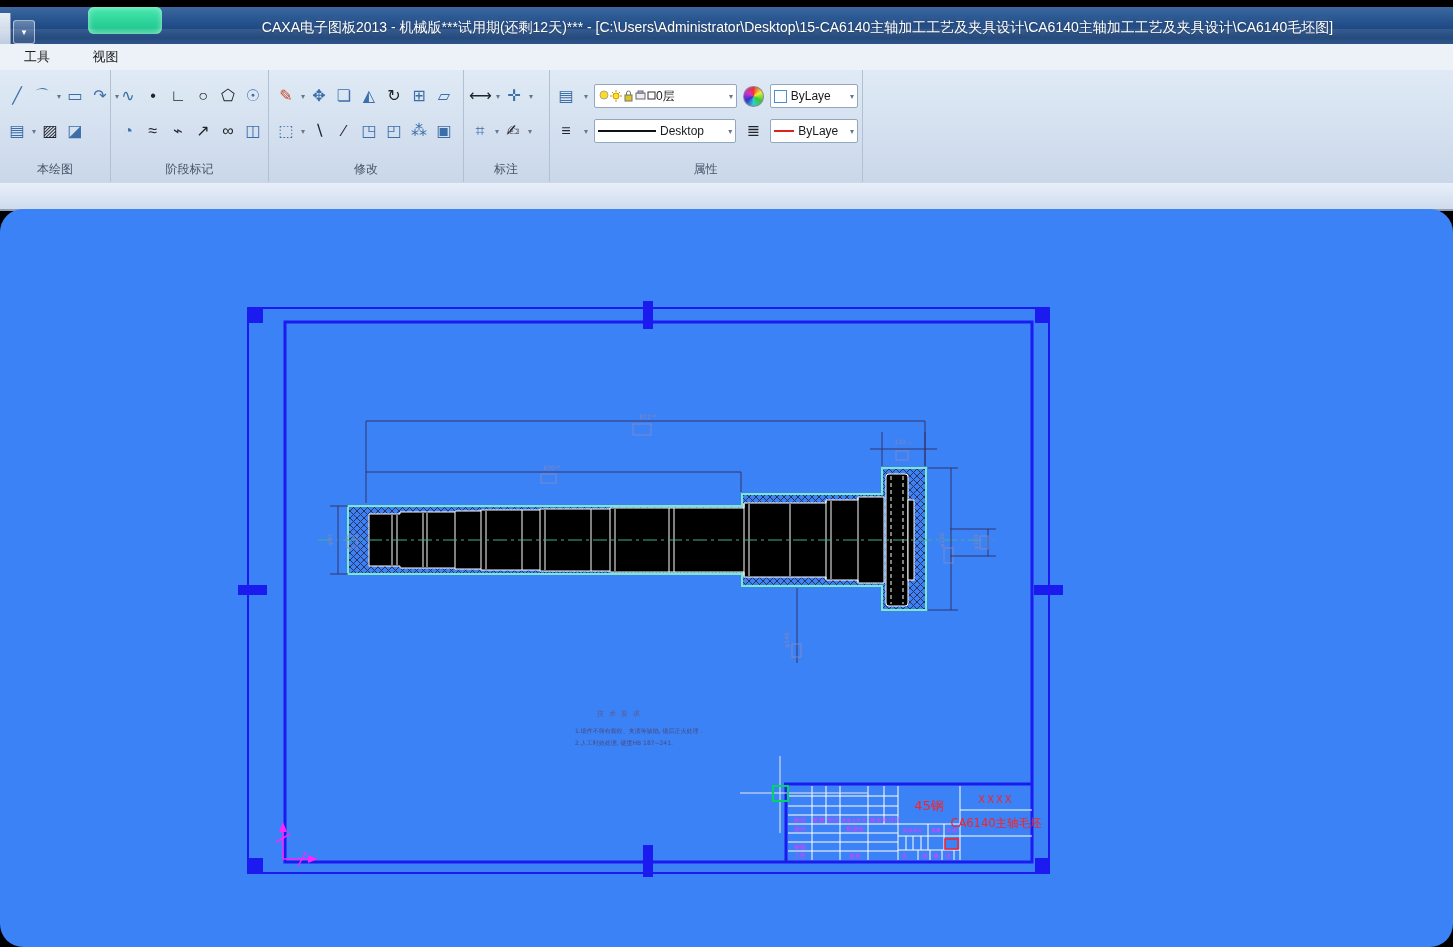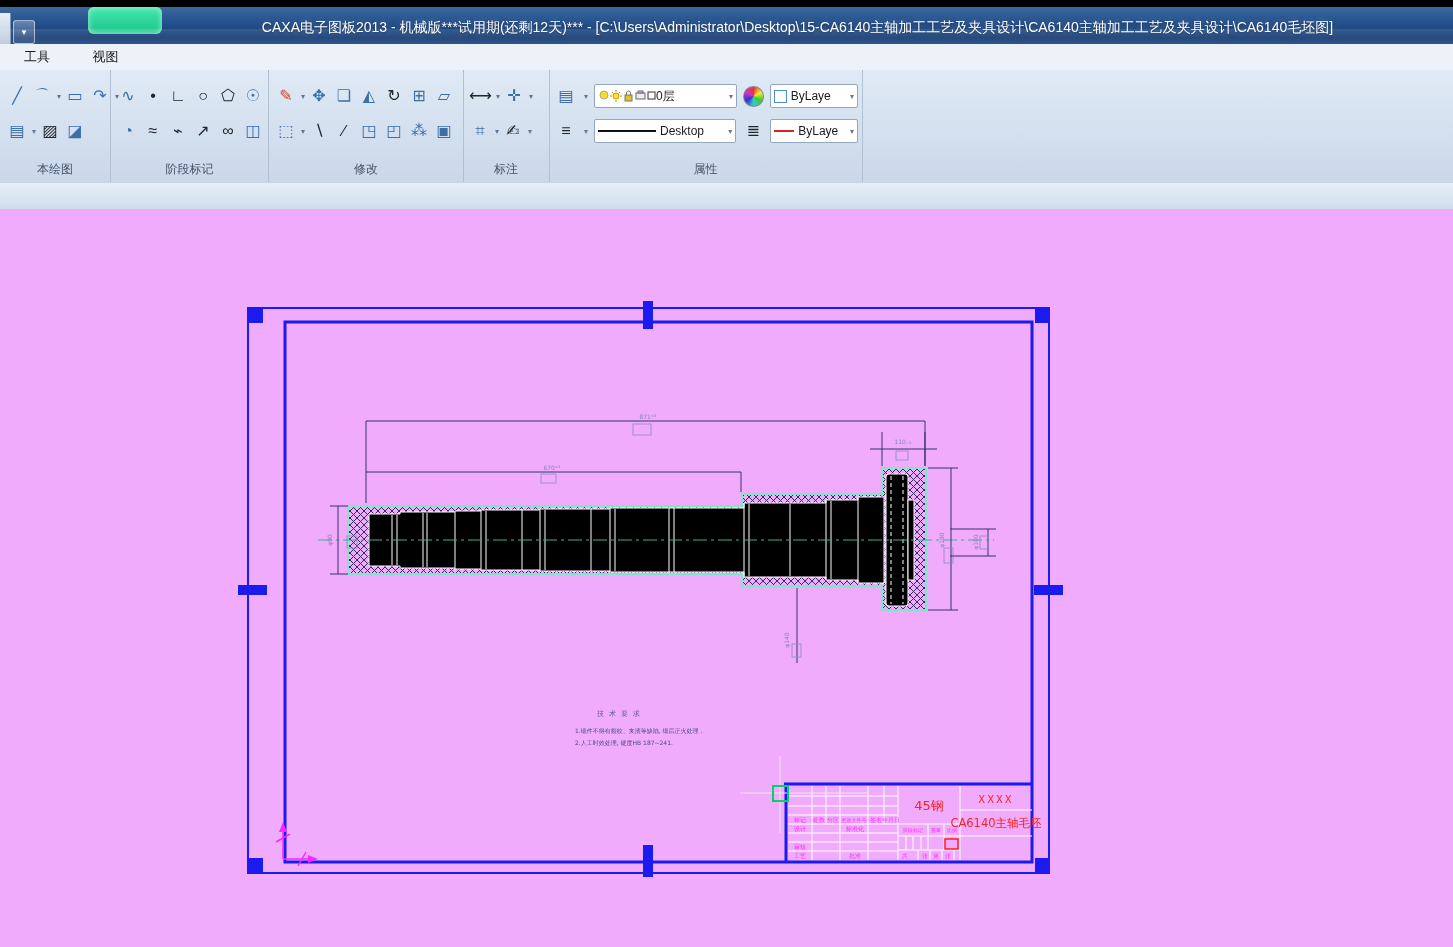--- a/index.html
+++ b/index.html
@@ -44,21 +44,21 @@
     background:conic-gradient(#e33,#ee3,#3c3,#3cc,#33c,#c3c,#e33);}
   .line-sample{display:inline-block;width:58px;height:0;border-top:2px solid #111;margin-right:4px;}
   .line-sample.red{border-top:2px solid #d22;width:20px;}
   .sq-sample{display:inline-block;width:11px;height:11px;border:1px solid #4a90d9;margin-right:4px;background:#fff;}
 
   
   #substrip{position:absolute;left:0;top:183px;width:1453px;height:26px;
     background:linear-gradient(180deg,#e8eff9,#cfdcee);border-bottom:2px solid #8d9db3;}
 
   
-  #canvas{position:absolute;left:0;top:209px;width:1453px;height:738px;background:#f0abfc;}
+  #canvas{position:absolute;left:0;top:209px;width:1453px;height:738px;background:#3b82f6;border-radius:23px;}
   svg text{font-family:"DejaVu Sans",sans-serif;}
   .frame{stroke:#1b1bf0;fill:none;}
   .fsq{fill:#1b1bf0;}
   .blank{fill:url(#hatch);stroke:#7de8c6;stroke-width:2;}
   .part{fill:#000;stroke:#fff;stroke-width:1;}
   .pline{stroke:#fff;stroke-width:1;}
   .pdash{stroke:#fff;stroke-width:1;stroke-dasharray:4 3;}
   .cl{stroke:#3fae92;stroke-width:1;stroke-dasharray:14 4 3 4;}
   .dim{stroke:#34346a;stroke-width:1;fill:none;}
   .dimtext{fill:#8585bb;font-size:6px;}

